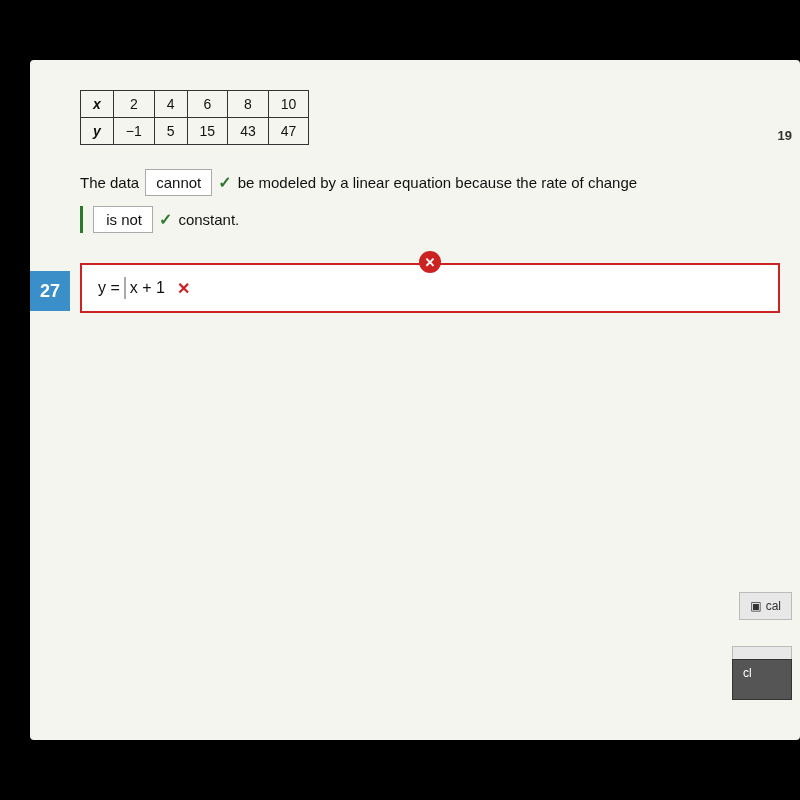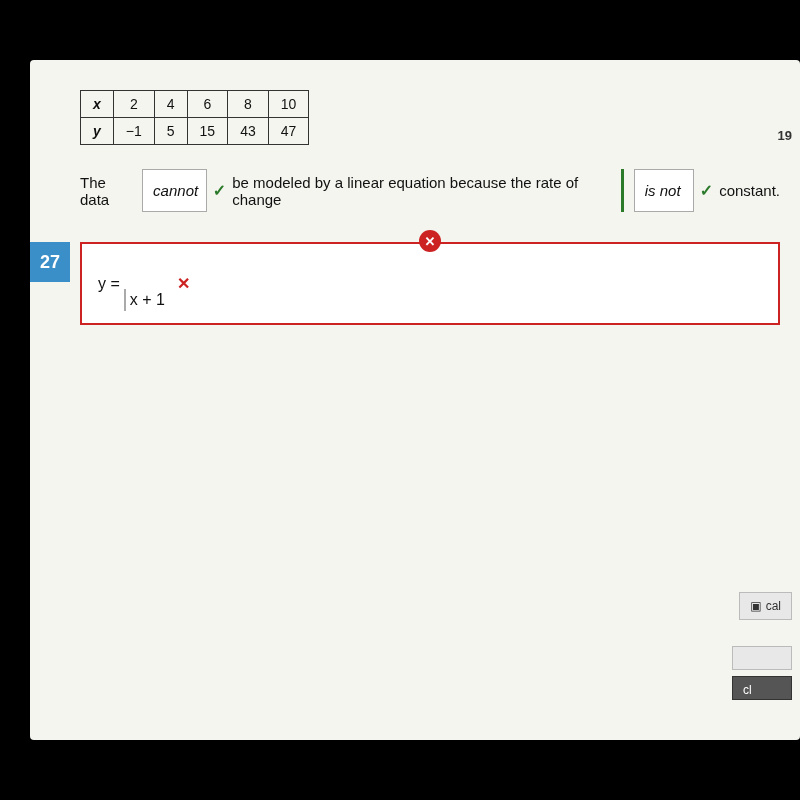--- a/index.html
+++ b/index.html
@@ -63,42 +63,41 @@
     }
 
     .data-table td.row-label {
       font-style: italic;
       font-weight: bold;
     }
 
     
     .answer-section {
       display: flex;
-      flex-direction: row;
+      flex-direction: column;
       gap: 10px;
       margin-bottom: 30px;
     }
 
     .answer-row {
       display: flex;
       align-items: center;
       gap: 6px;
       font-size: 15px;
       color: #111;
     }
 
     .answer-box {
       border: 1px solid #aaa;
-      padding: 12px 10px;
+      padding: 4px 10px;
       background: #fff;
       font-size: 15px;
       color: #111;
       min-width: 60px;
-      text-align: left;
-      font-style: italic;
+      text-align: right;
     }
 
     .check-icon {
       color: #2a7a2a;
       font-size: 16px;
       font-weight: bold;
     }
 
     .left-bar {
       width: 3px;
@@ -109,21 +108,21 @@
 
     
     .problem-27-container {
       position: relative;
       margin-top: 10px;
     }
 
     .problem-number-badge {
       position: absolute;
       left: -50px;
-      top: 0;
+      top: 8px;
       width: 40px;
       height: 40px;
       background: #3a8fc8;
       color: #fff;
       font-size: 18px;
       font-weight: bold;
       display: flex;
       align-items: center;
       justify-content: center;
     }
@@ -165,21 +164,20 @@
       align-items: center;
       gap: 4px;
       font-size: 16px;
       color: #111;
     }
 
     .equation-input-box {
       border-left: 2px solid #aaa;
       padding: 2px 4px;
       font-size: 16px;
-      margin-top: 33px;
     }
 
     .red-x-inline {
       color: #cc2222;
       font-weight: bold;
       font-size: 16px;
       margin-left: 4px;
     }
 
     
@@ -213,21 +211,21 @@
     .dark-bottom-button {
       position: absolute;
       bottom: 40px;
       right: 8px;
       background: #555;
       border: 1px solid #333;
       padding: 6px 10px;
       font-size: 12px;
       color: #fff;
       width: 60px;
-      height: 24px;
+      height: 41px;
     }
   </style>
 </head>
 <body>
 
 <div class="screen">
   <div class="page-number">19</div>
 
   <div class="content-area">
 

